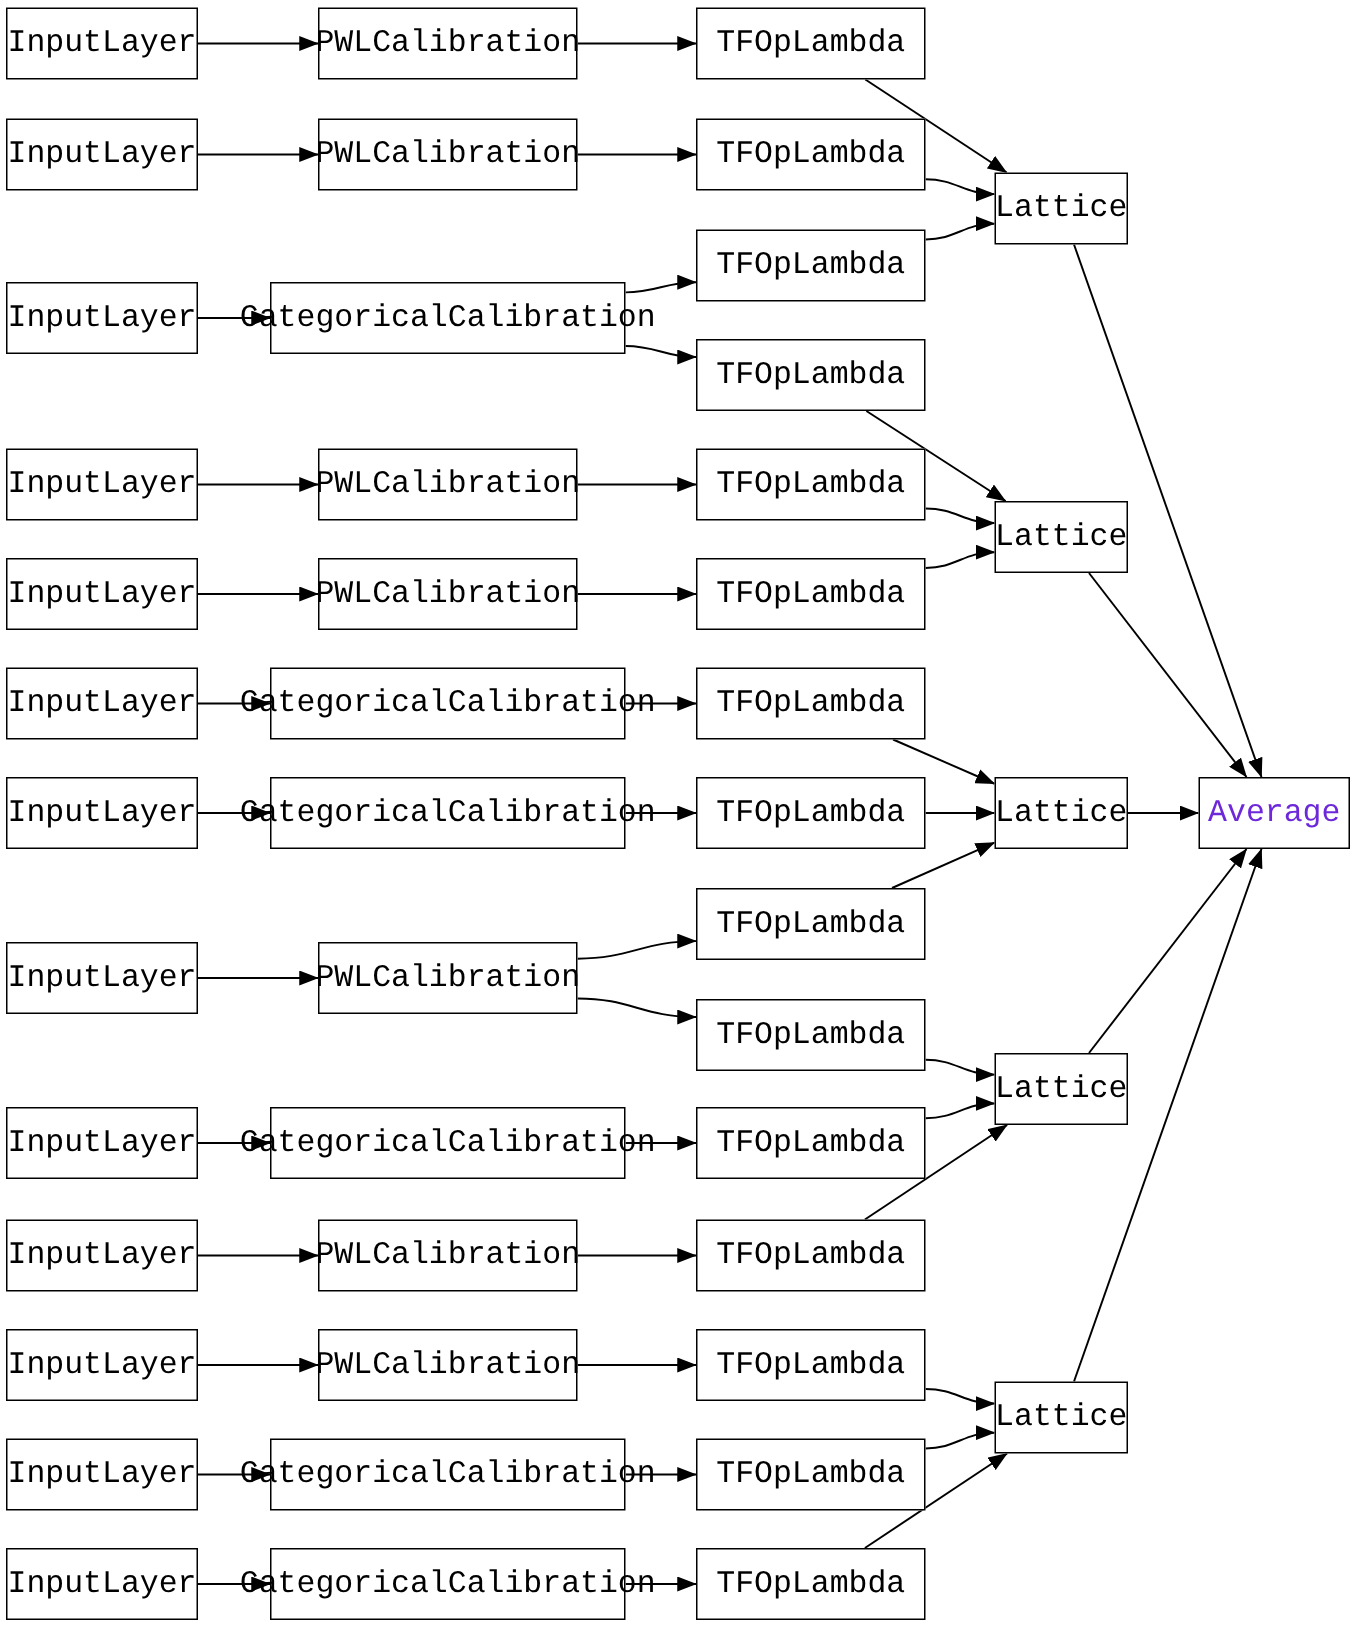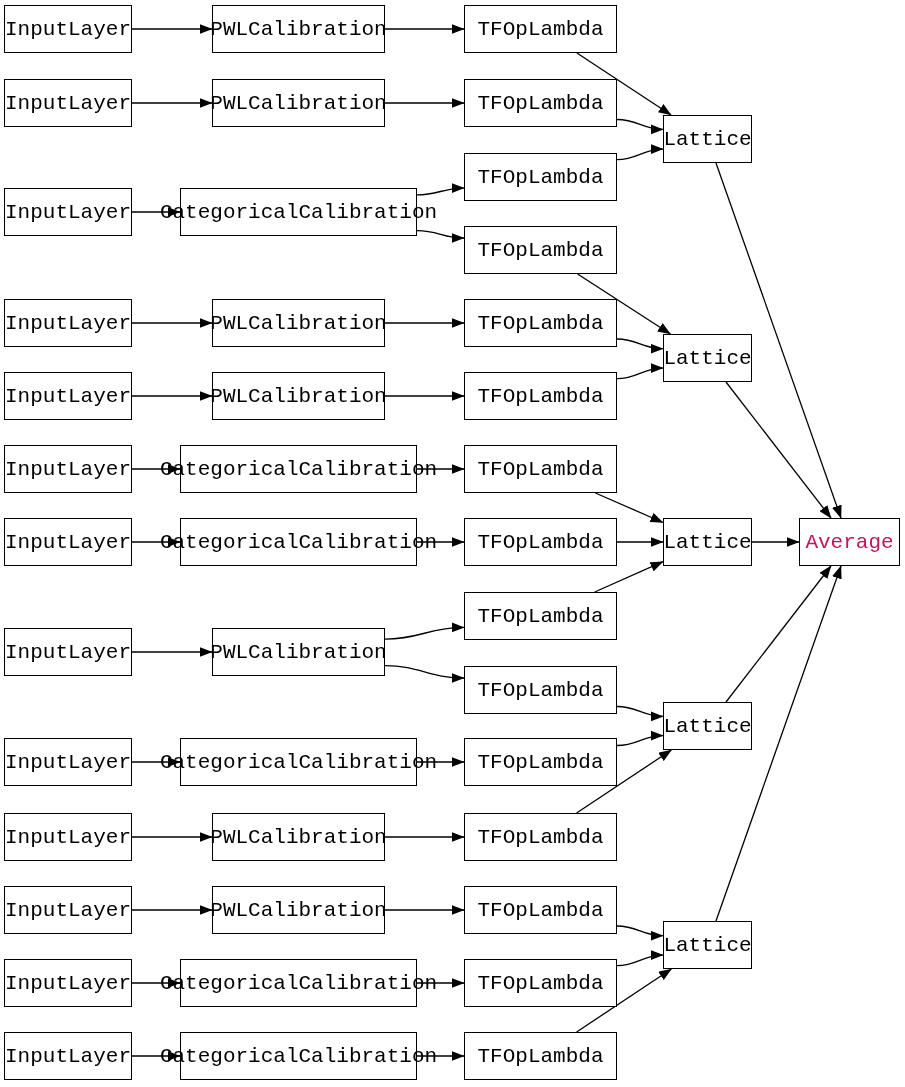--- a/index.html
+++ b/index.html
@@ -112,14 +112,14 @@
     <div class="gnode" style="left: 464px; top: 738px; width: 153px; height: 48px; border-color: rgb(0, 0, 0); background: rgb(255, 255, 255); color: rgb(0, 0, 0); font-size: 21px;">TFOpLambda</div>
     <div class="gnode" style="left: 464px; top: 813px; width: 153px; height: 48px; border-color: rgb(0, 0, 0); background: rgb(255, 255, 255); color: rgb(0, 0, 0); font-size: 21px;">TFOpLambda</div>
     <div class="gnode" style="left: 464px; top: 886px; width: 153px; height: 48px; border-color: rgb(0, 0, 0); background: rgb(255, 255, 255); color: rgb(0, 0, 0); font-size: 21px;">TFOpLambda</div>
     <div class="gnode" style="left: 464px; top: 959px; width: 153px; height: 48px; border-color: rgb(0, 0, 0); background: rgb(255, 255, 255); color: rgb(0, 0, 0); font-size: 21px;">TFOpLambda</div>
     <div class="gnode" style="left: 464px; top: 1032px; width: 153px; height: 48px; border-color: rgb(0, 0, 0); background: rgb(255, 255, 255); color: rgb(0, 0, 0); font-size: 21px;">TFOpLambda</div>
     <div class="gnode" style="left: 663px; top: 115px; width: 89px; height: 48px; border-color: rgb(0, 0, 0); background: rgb(255, 255, 255); color: rgb(0, 0, 0); font-size: 21px;">Lattice</div>
     <div class="gnode" style="left: 663px; top: 334px; width: 89px; height: 48px; border-color: rgb(0, 0, 0); background: rgb(255, 255, 255); color: rgb(0, 0, 0); font-size: 21px;">Lattice</div>
     <div class="gnode" style="left: 663px; top: 518px; width: 89px; height: 48px; border-color: rgb(0, 0, 0); background: rgb(255, 255, 255); color: rgb(0, 0, 0); font-size: 21px;">Lattice</div>
     <div class="gnode" style="left: 663px; top: 702px; width: 89px; height: 48px; border-color: rgb(0, 0, 0); background: rgb(255, 255, 255); color: rgb(0, 0, 0); font-size: 21px;">Lattice</div>
     <div class="gnode" style="left: 663px; top: 921px; width: 89px; height: 48px; border-color: rgb(0, 0, 0); background: rgb(255, 255, 255); color: rgb(0, 0, 0); font-size: 21px;">Lattice</div>
-    <div class="gnode" style="left: 799px; top: 518px; width: 101px; height: 48px; border-color: rgb(0, 0, 0); background: rgb(255, 255, 255); color: #be185d; font-size: 21px;">Average</div>
+    <div class="gnode" style="left: 799px; top: 518px; width: 101px; height: 48px; border-color: rgb(0, 0, 0); background: rgb(255, 255, 255); color: #6d28d9; font-size: 21px;">Average</div>
   </div>
 
 </body></html>

